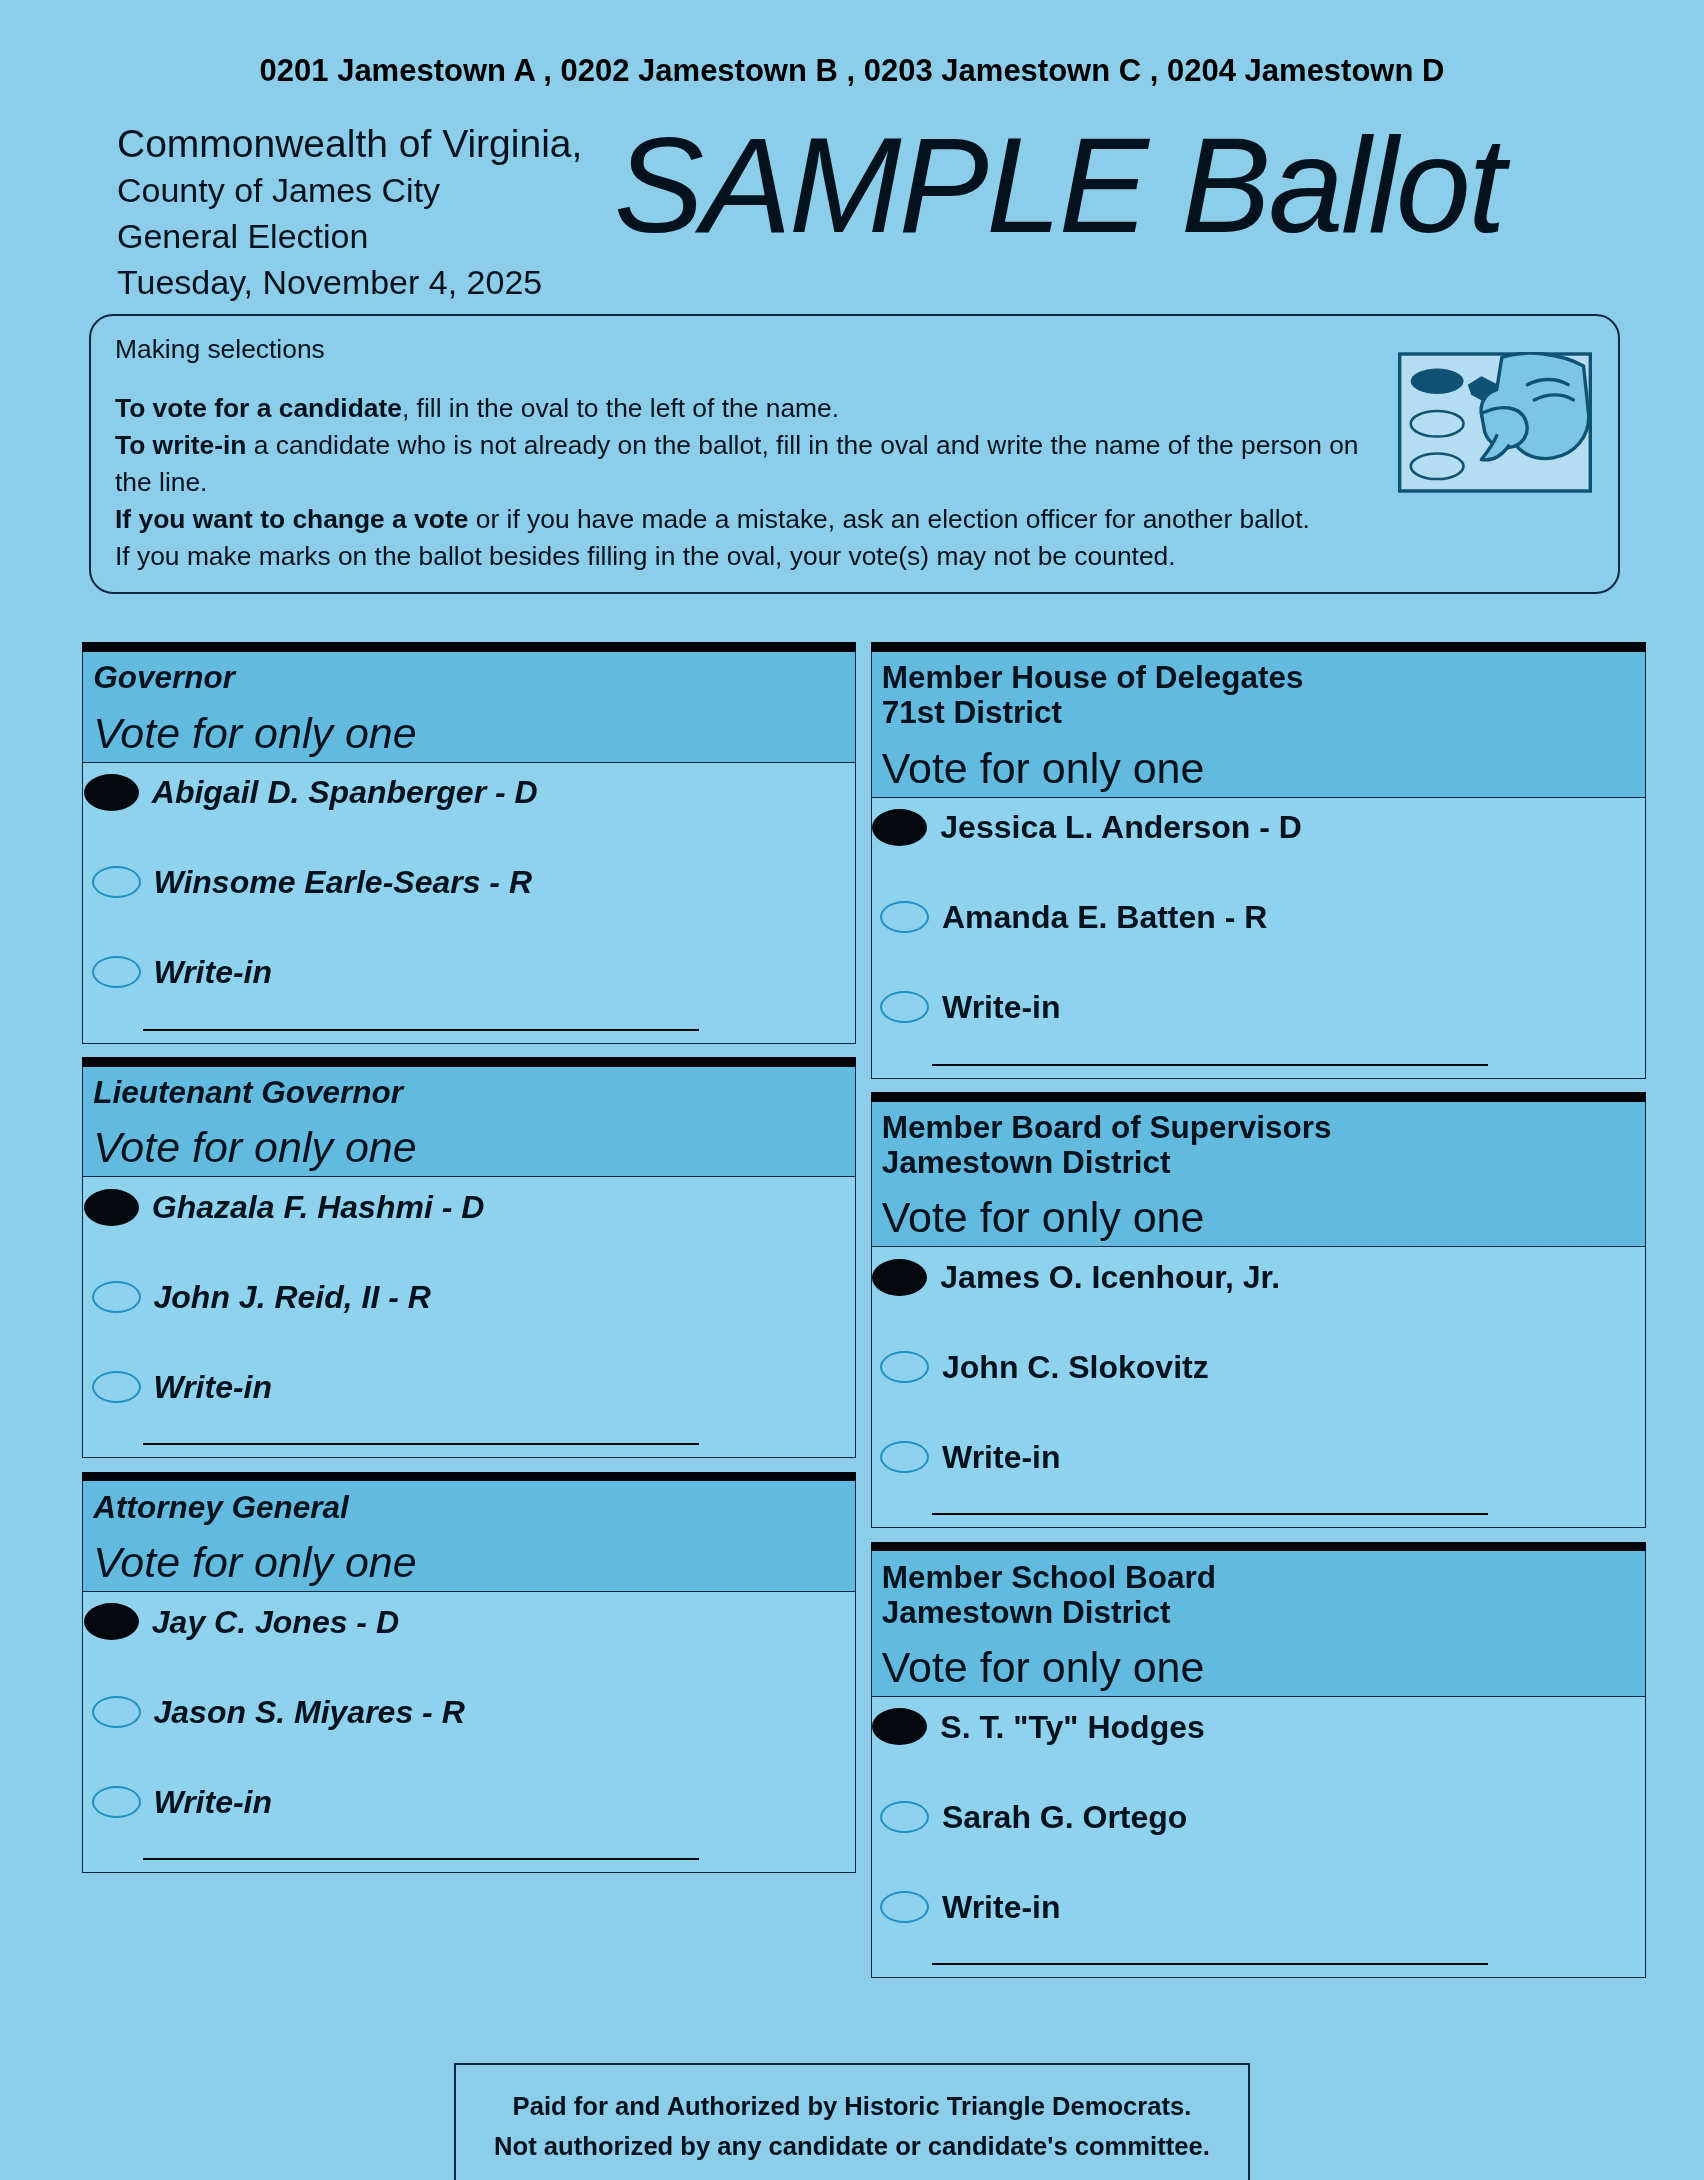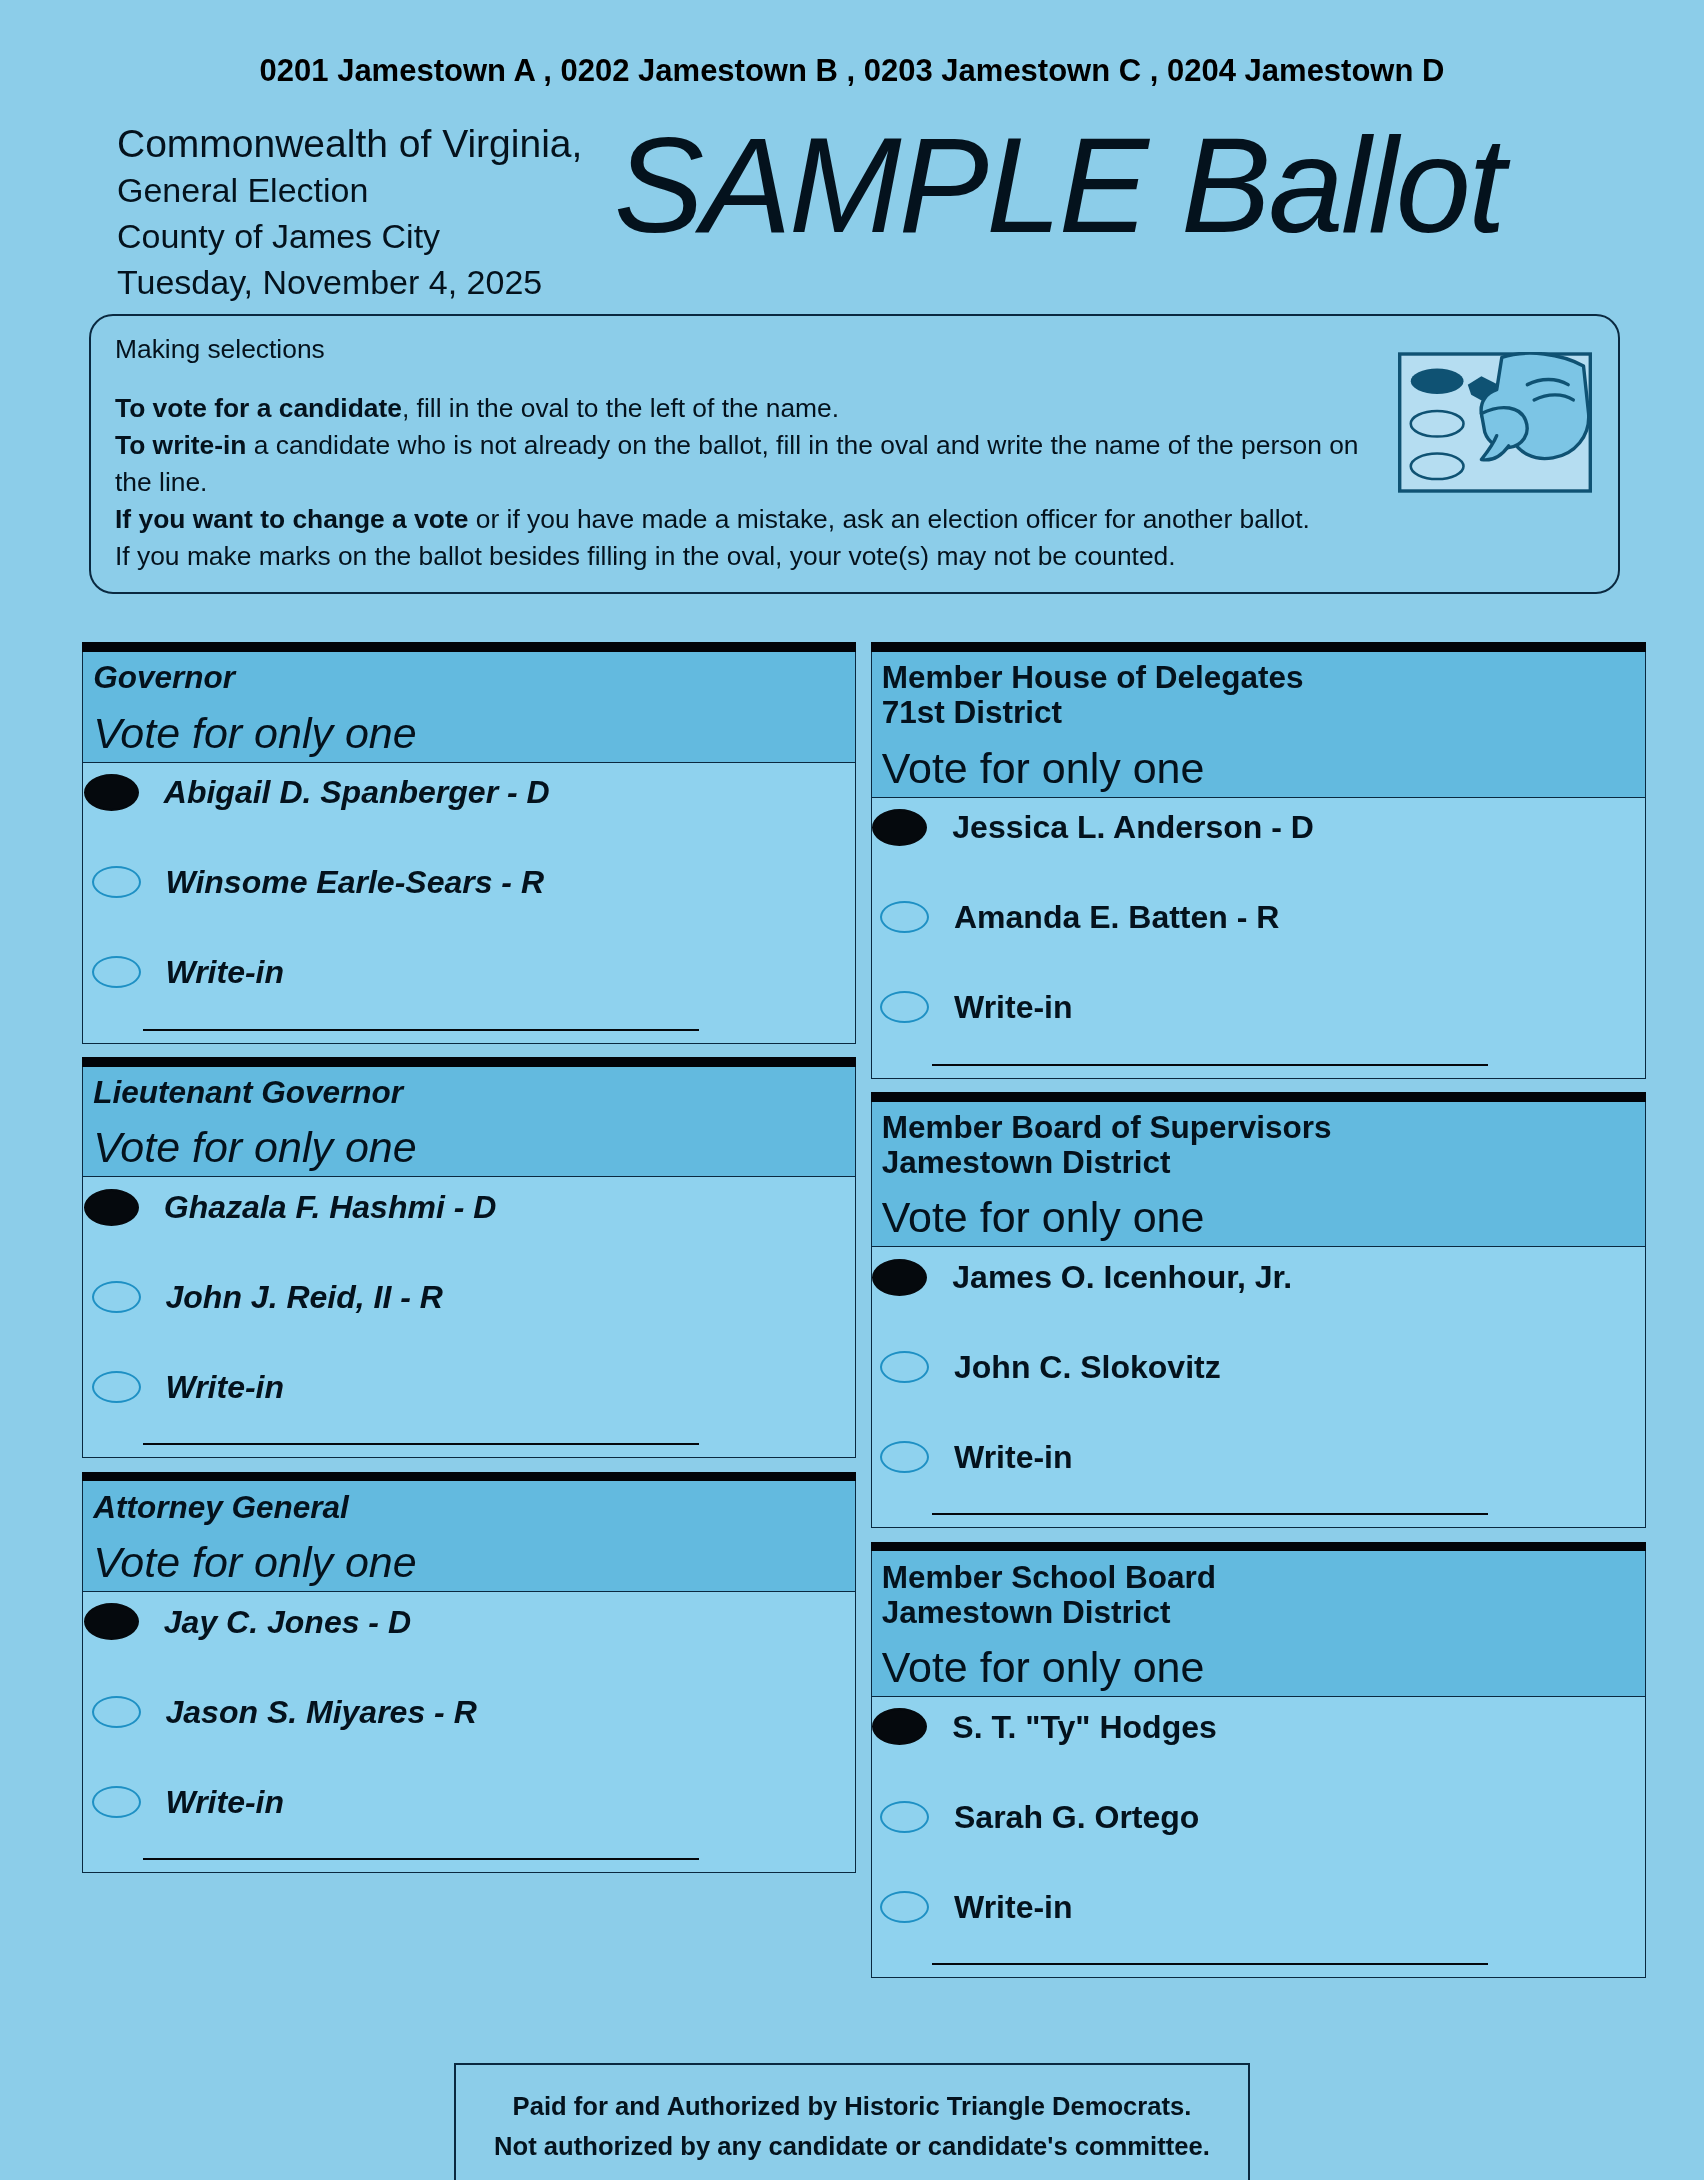--- a/index.html
+++ b/index.html
@@ -80,21 +80,21 @@
     margin-top: 3.4px;
     background: transparent;
   }
   .oval.filled {
     width: 55px; height: 37px;
     background: #05090d;
     border-color: #05090d;
     margin-top: 0.9px;
     margin-left: -7.7px;
   }
-  .cname { font-size: 32px; font-weight: bold; margin-left: 25px; line-height: 39px; text-align: right; }
+  .cname { font-size: 32px; font-weight: bold; margin-left: 13px; line-height: 39px; text-align: right; }
   .writein-line {
     position: absolute;
     left: 60px;
     width: 72%;
     bottom: 12px;
     border-top: 2.6px solid #04080c;
   }
 
   
   .footer-box {
@@ -109,22 +109,22 @@
   }
 </style>
 </head>
 <body>
 
 <div class="precinct">0201 Jamestown A , 0202 Jamestown B , 0203 Jamestown C , 0204 Jamestown D</div>
 
 <div class="header-row">
   <div class="election-info">
     <div class="big">Commonwealth of Virginia,</div>
+    <div>County of James City</div>
     <div>General Election</div>
-    <div>County of James City</div>
     <div>Tuesday, November 4, 2025</div>
   </div>
   <div class="sample-title">SAMPLE Ballot</div>
 </div>
 
 <div class="instructions">
   <div class="inst-illustration">
     <svg width="194" height="141" viewBox="0 0 228 165">
       <rect x="2" y="2" width="224" height="161" fill="#b5ddf1" stroke="#0f5273" stroke-width="4"></rect>
       <ellipse cx="46" cy="34" rx="31" ry="15" fill="#0f5273"></ellipse>

